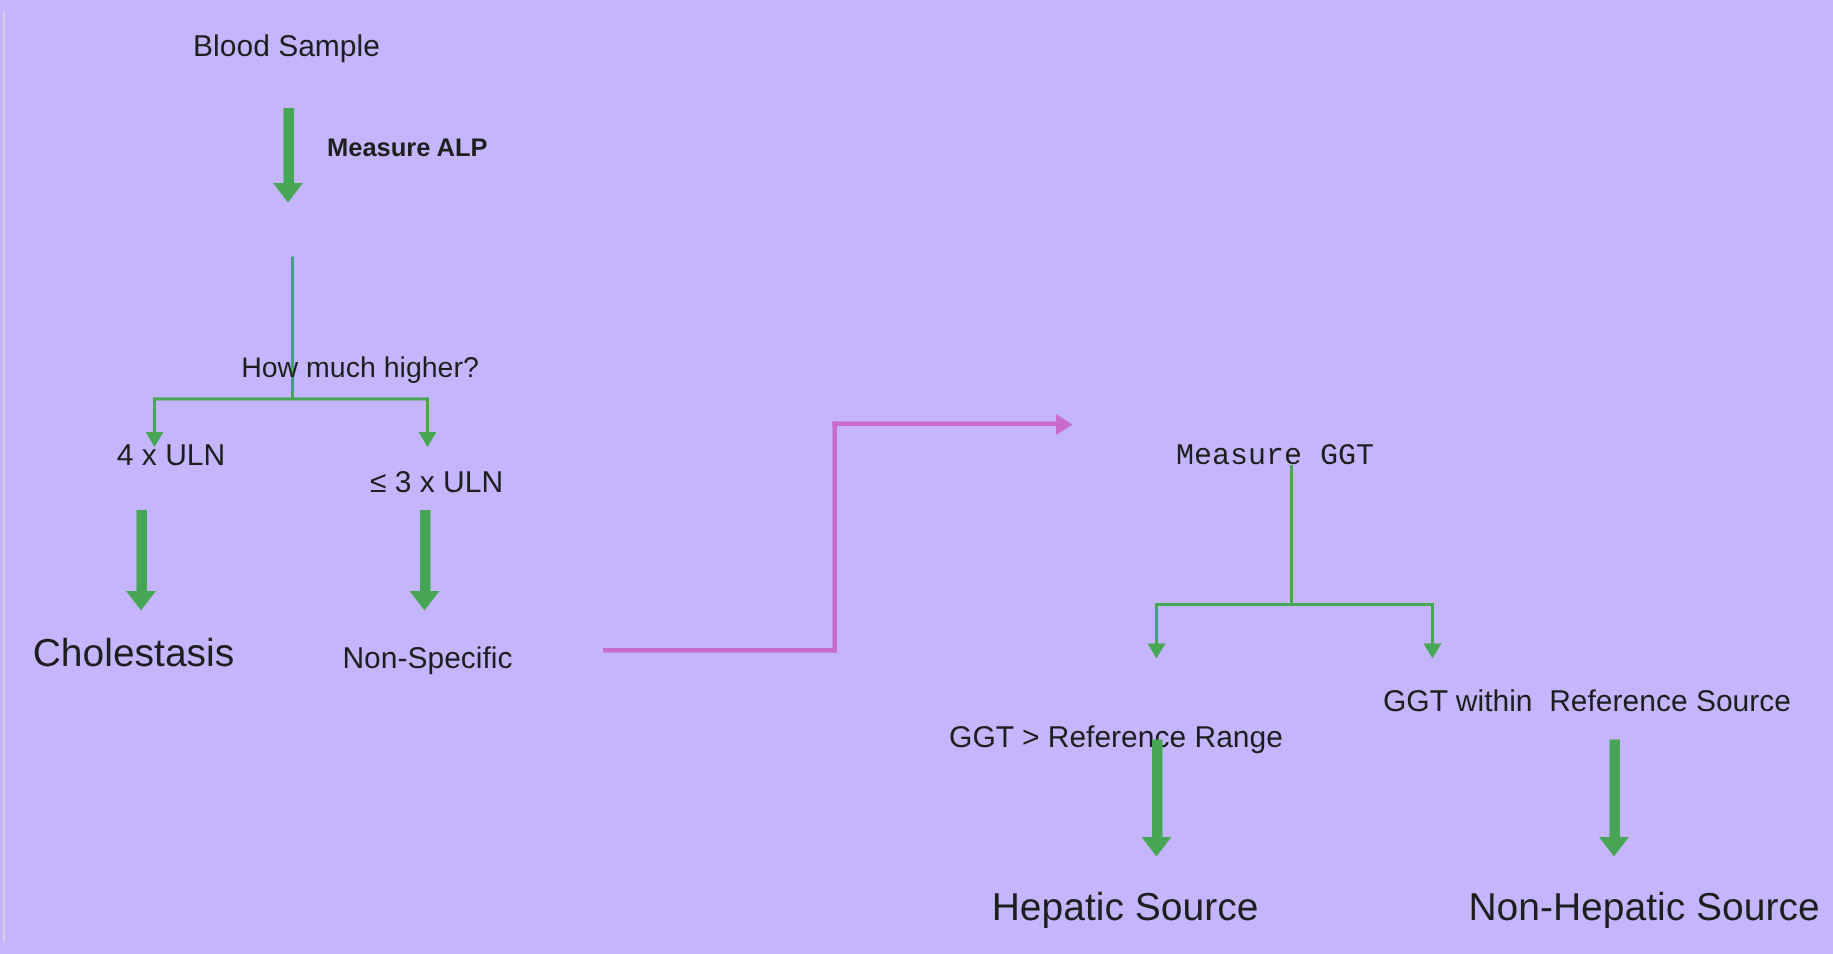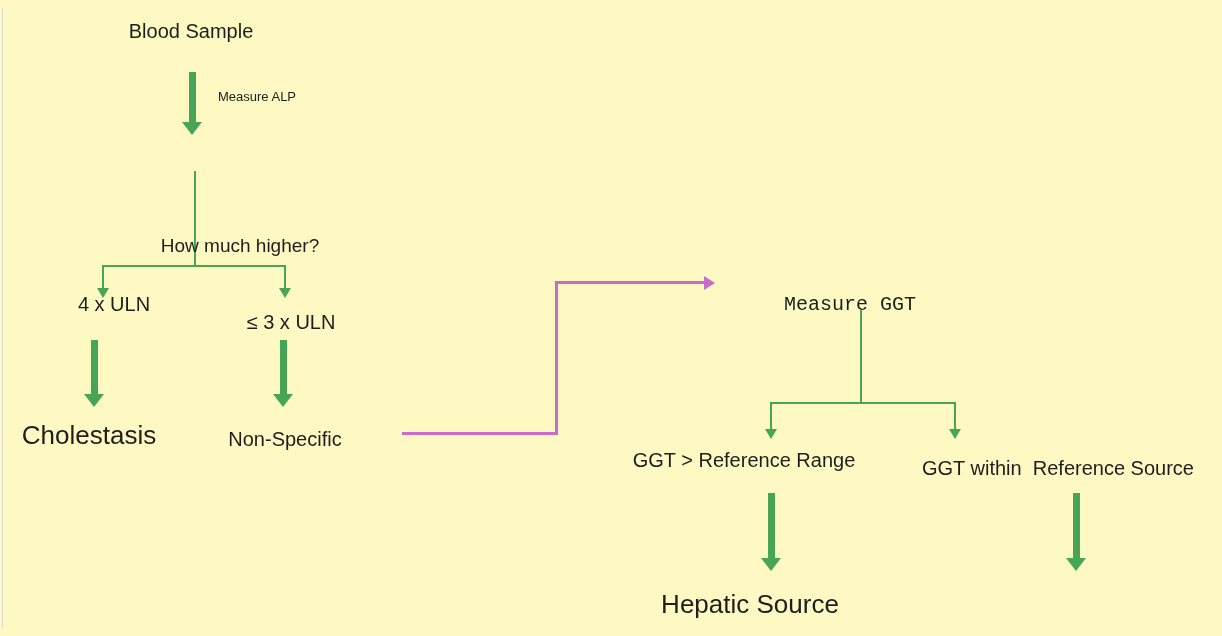--- a/index.html
+++ b/index.html
@@ -5,34 +5,34 @@
   :root{
     --green:#47a655;
     --pink:#c96bc9;
     --ink:#1e1e1e;
     --edge:#d9d9d9;
   }
   html,body{margin:0;padding:0;background:#ffffff;}
   .canvas{
     position:relative;
     width:1222px;height:636px;
-    background:#fef9c3;
+    background:#c4b5fd;
     overflow:hidden;
     font-family:"Liberation Sans", sans-serif;
     color:var(--ink);
   }
   .label{
     position:absolute;
     white-space:pre;
     font-size:20px;
     line-height:1.2;
     color:var(--ink);
   }
   .centered{transform:translateX(-50%);}
-  .small{font-size:13px;}
+  .small{font-size:17px;font-weight:bold;}
   .mid{font-size:19px;margin-left:40px;}
   .big{font-size:26px;}
   
   .gline{position:absolute;background:var(--green);}
   
   .tri-down{
     position:absolute;width:0;height:0;
     border-left:6px solid transparent;
     border-right:6px solid transparent;
     border-top:10px solid var(--green);
@@ -108,27 +108,28 @@
   <div class="label centered" style="left:850px;top:293px;font-family:Liberation Mono, monospace;">Measure GGT</div>
 
   <div class="gline" style="left:860px;top:310px;width:2px;height:93px;"></div>
 
   <div class="gline" style="left:770px;top:402px;width:186px;height:2px;"></div>
   <div class="gline" style="left:770px;top:402px;width:2px;height:28px;"></div>
   <div class="tri-down" style="left:765px;top:429px;"></div>
   <div class="gline" style="left:954px;top:402px;width:2px;height:28px;"></div>
   <div class="tri-down" style="left:949px;top:429px;"></div>
 
-  <div class="label centered" style="left:744px;top:448px;text-align:right;">GGT &gt; Reference Range</div>
+  <div class="label centered" style="left:744px;top:480px;text-align:right;">GGT &gt; Reference Range</div>
   <div class="label centered" style="left:1058px;top:456px;">GGT within  Reference Source</div>
 
   <div class="thick-arrow" style="left:761px;top:493px;height:78px;">
     <div class="stem"></div>
     <div class="head"></div>
   </div>
   <div class="thick-arrow" style="left:1066px;top:493px;height:78px;">
     <div class="stem"></div>
     <div class="head"></div>
   </div>
 
   <div class="label big centered" style="left:750px;top:589px;">Hepatic Source</div>
+  <div class="label big centered" style="left:1096px;top:589px;">Non-Hepatic Source</div>
 
 </div>
 
 </body></html>

